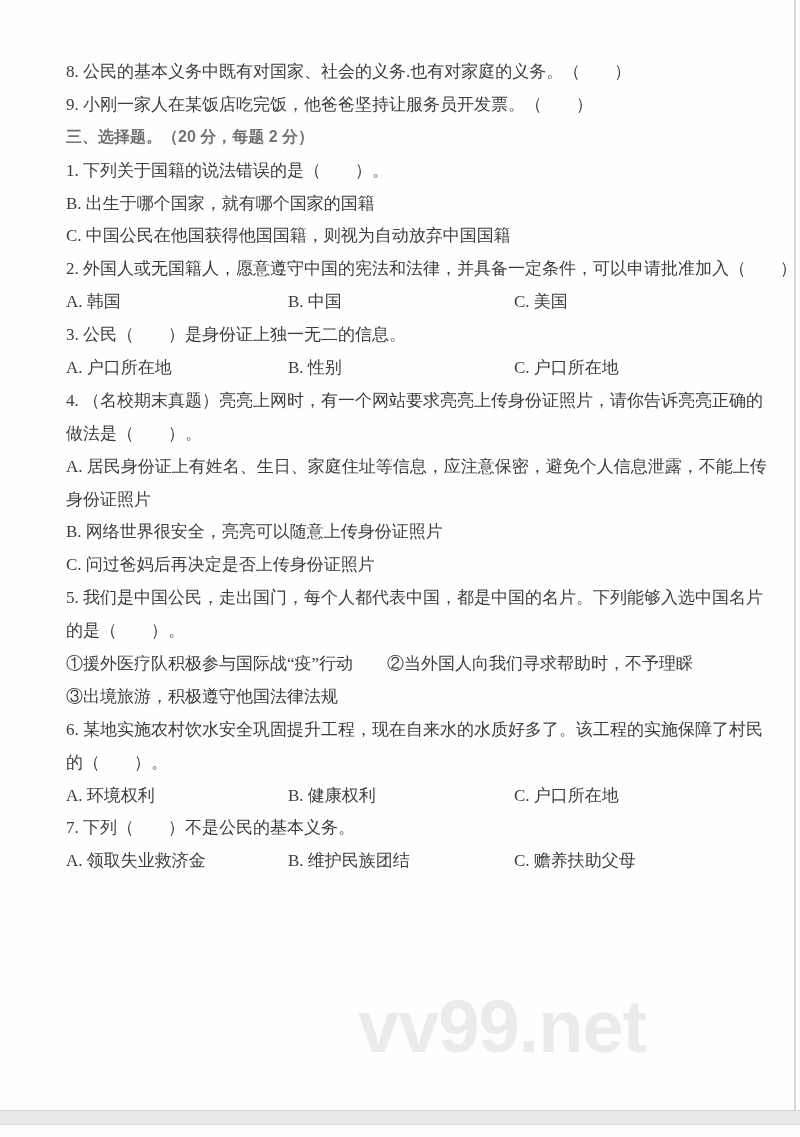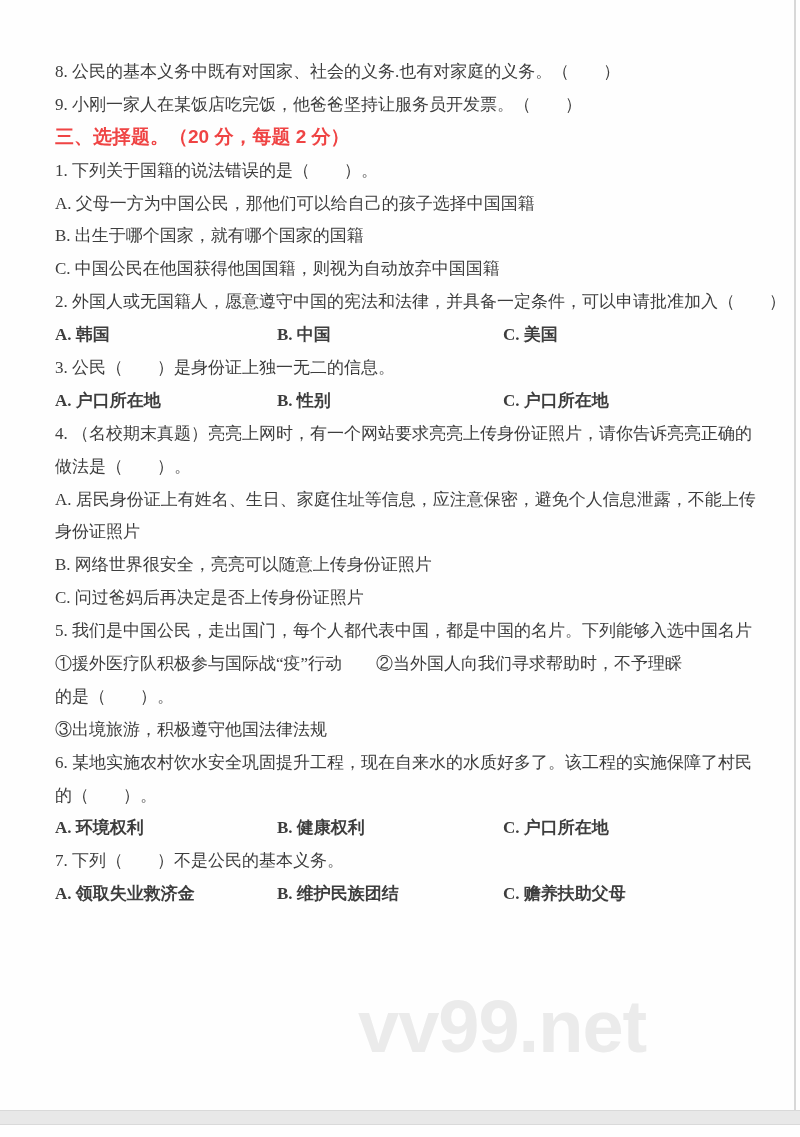--- a/index.html
+++ b/index.html
@@ -31,57 +31,56 @@
     position: absolute; left: 358px; top: 984px;
     font-family: Liberation Sans, sans-serif;
     font-weight: bold;
     font-size: 74px;
     letter-spacing: -1px;
     color: #ebebeb;
     z-index: 1;
     user-select: none;
   }
   .content {
-    position: absolute; left: 55px; top: 55px;
+    position: absolute; left: 66px; top: 55px;
     width: 694px;
     z-index: 2;
     color: #3d3d3d;
     font-size: 17px;
   }
   .ln {
     height: 32.9px;
     display: flex;
     align-items: center;
     white-space: pre;
   }
   .hdr {
     font-weight: bold;
-    color: #ef4444;
-    font-size: 19px;
+    color: #737373;
+    font-size: 16px;
     font-family: "Liberation Sans", "DejaVu Sans", sans-serif;
   }
-  .opt3 { display: grid; grid-template-columns: 222px 226px 1fr; align-items: center; font-weight: bold; }
+  .opt3 { display: grid; grid-template-columns: 222px 226px 1fr; align-items: center; }
   .opt3 span { white-space: pre; }
 </style>
 </head>
 <body>
 
 <div class="page">
 
   <div class="watermark">vv99.net</div>
 
   <div class="content">
 
     <div class="ln">8. 公民的基本义务中既有对国家、社会的义务.也有对家庭的义务。（　　）</div>
     <div class="ln">9. 小刚一家人在某饭店吃完饭，他爸爸坚持让服务员开发票。（　　）</div>
 
     <div class="ln hdr">三、选择题。（20 分，每题 2 分）</div>
 
     <div class="ln">1. 下列关于国籍的说法错误的是（　　）。</div>
-    <div class="ln">A. 父母一方为中国公民，那他们可以给自己的孩子选择中国国籍</div>
     <div class="ln">B. 出生于哪个国家，就有哪个国家的国籍</div>
     <div class="ln">C. 中国公民在他国获得他国国籍，则视为自动放弃中国国籍</div>
 
     <div class="ln">2. 外国人或无国籍人，愿意遵守中国的宪法和法律，并具备一定条件，可以申请批准加入（　　）</div>
     <div class="ln opt3">
       <span>A. 韩国</span>
       <span>B. 中国</span>
       <span>C. 美国</span>
     </div>
 
@@ -93,22 +92,22 @@
     </div>
 
     <div class="ln">4. （名校期末真题）亮亮上网时，有一个网站要求亮亮上传身份证照片，请你告诉亮亮正确的</div>
     <div class="ln">做法是（　　）。</div>
     <div class="ln">A. 居民身份证上有姓名、生日、家庭住址等信息，应注意保密，避免个人信息泄露，不能上传</div>
     <div class="ln">身份证照片</div>
     <div class="ln">B. 网络世界很安全，亮亮可以随意上传身份证照片</div>
     <div class="ln">C. 问过爸妈后再决定是否上传身份证照片</div>
 
     <div class="ln">5. 我们是中国公民，走出国门，每个人都代表中国，都是中国的名片。下列能够入选中国名片</div>
+    <div class="ln">的是（　　）。</div>
     <div class="ln">①援外医疗队积极参与国际战“疫”行动　　②当外国人向我们寻求帮助时，不予理睬</div>
-    <div class="ln">的是（　　）。</div>
     <div class="ln">③出境旅游，积极遵守他国法律法规</div>
 
     <div class="ln">6. 某地实施农村饮水安全巩固提升工程，现在自来水的水质好多了。该工程的实施保障了村民</div>
     <div class="ln">的（　　）。</div>
     <div class="ln opt3">
       <span>A. 环境权利</span>
       <span>B. 健康权利</span>
       <span>C. 户口所在地</span>
     </div>
 

